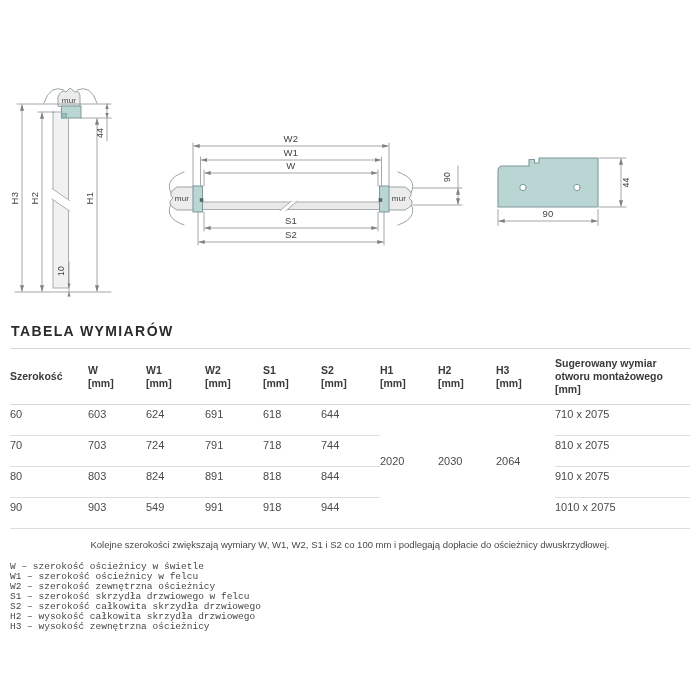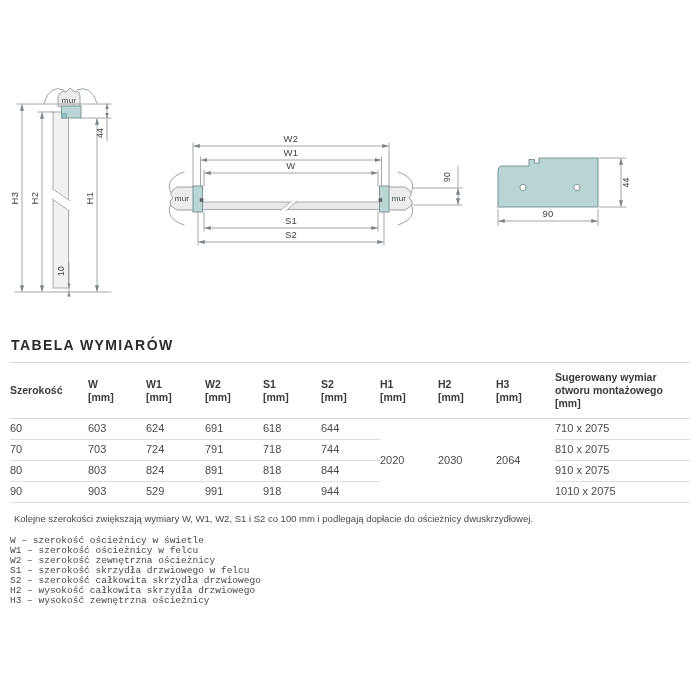--- a/index.html
+++ b/index.html
@@ -5,33 +5,33 @@
   html,body{margin:0;padding:0;}
   body{
     width:700px;height:700px;background:#ffffff;position:relative;overflow:hidden;
     font-family:"Liberation Sans", sans-serif;
   }
   #drawings{position:absolute;top:0;left:0;}
   #drawings text{font-family:"Liberation Sans", sans-serif;font-size:9.5px;fill:#3d4446;letter-spacing:.3px;}
   #drawings text.t8{font-size:8px;letter-spacing:.2px;}
   #drawings text.t85{font-size:8.5px;letter-spacing:.2px;}
   .content{position:absolute;top:319px;left:10px;width:680px;}
-  .title{margin:18px 0 9px 1px;font-size:14px;font-weight:700;letter-spacing:1.4px;color:#2b2b2b;}
+  .title{margin:4px 0 9px 1px;font-size:14px;font-weight:700;letter-spacing:1.4px;color:#2b2b2b;}
   table.dims{border-collapse:collapse;table-layout:fixed;width:100%;}
   table.dims th{
     text-align:left;vertical-align:middle;font-size:10.5px;line-height:13px;color:#3a3a3a;
     border-top:1px solid #d9d9d9;border-bottom:1px solid #d9d9d9;padding:8px 2px 8px 0;font-weight:700;
   }
   table.dims .h-label,table.dims .h-unit{display:block;}
   table.dims td{
     font-size:11px;color:#4a4a4a;border-bottom:1px solid #dedede;
-    padding:2px 2px 4px 0;height:14px;vertical-align:middle;
+    padding:2px 2px 14px 0;height:14px;vertical-align:middle;
   }
   td.merged{vertical-align:middle;}
-  .note{margin:10px 4px 0;font-size:9.5px;color:#474747;}
+  .note{margin:10px 4px 0;font-size:9.5px;color:#474747;text-align:center;}
   .legend{margin-top:12px;font-size:9.5px;line-height:10px;color:#474747;font-family:Liberation Mono, monospace;}
 </style>
 </head>
 <body>
 
 <svg id="drawings" width="700" height="312" viewBox="0 0 700 312">
   <defs>
     <marker id="arr" viewBox="0 0 10 10" refX="9" refY="5" markerWidth="8" markerHeight="8" orient="auto-start-reverse">
       <path d="M0,1.8 L10,5 L0,8.2 Z" fill="#7c8386"></path>
     </marker>
@@ -219,21 +219,21 @@
         <td>803</td>
         <td>824</td>
         <td>891</td>
         <td>818</td>
         <td>844</td>
         <td>910 x 2075</td>
       </tr>
       <tr>
         <td>90</td>
         <td>903</td>
-        <td>529</td>
+        <td>549</td>
         <td>991</td>
         <td>918</td>
         <td>944</td>
         <td>1010 x 2075</td>
       </tr>
     </tbody>
   </table>
 
   <p class="note">Kolejne szerokości zwiększają wymiary W, W1, W2, S1 i S2 co 100 mm i podlegają dopłacie do ościeżnicy dwuskrzydłowej.</p>
 

